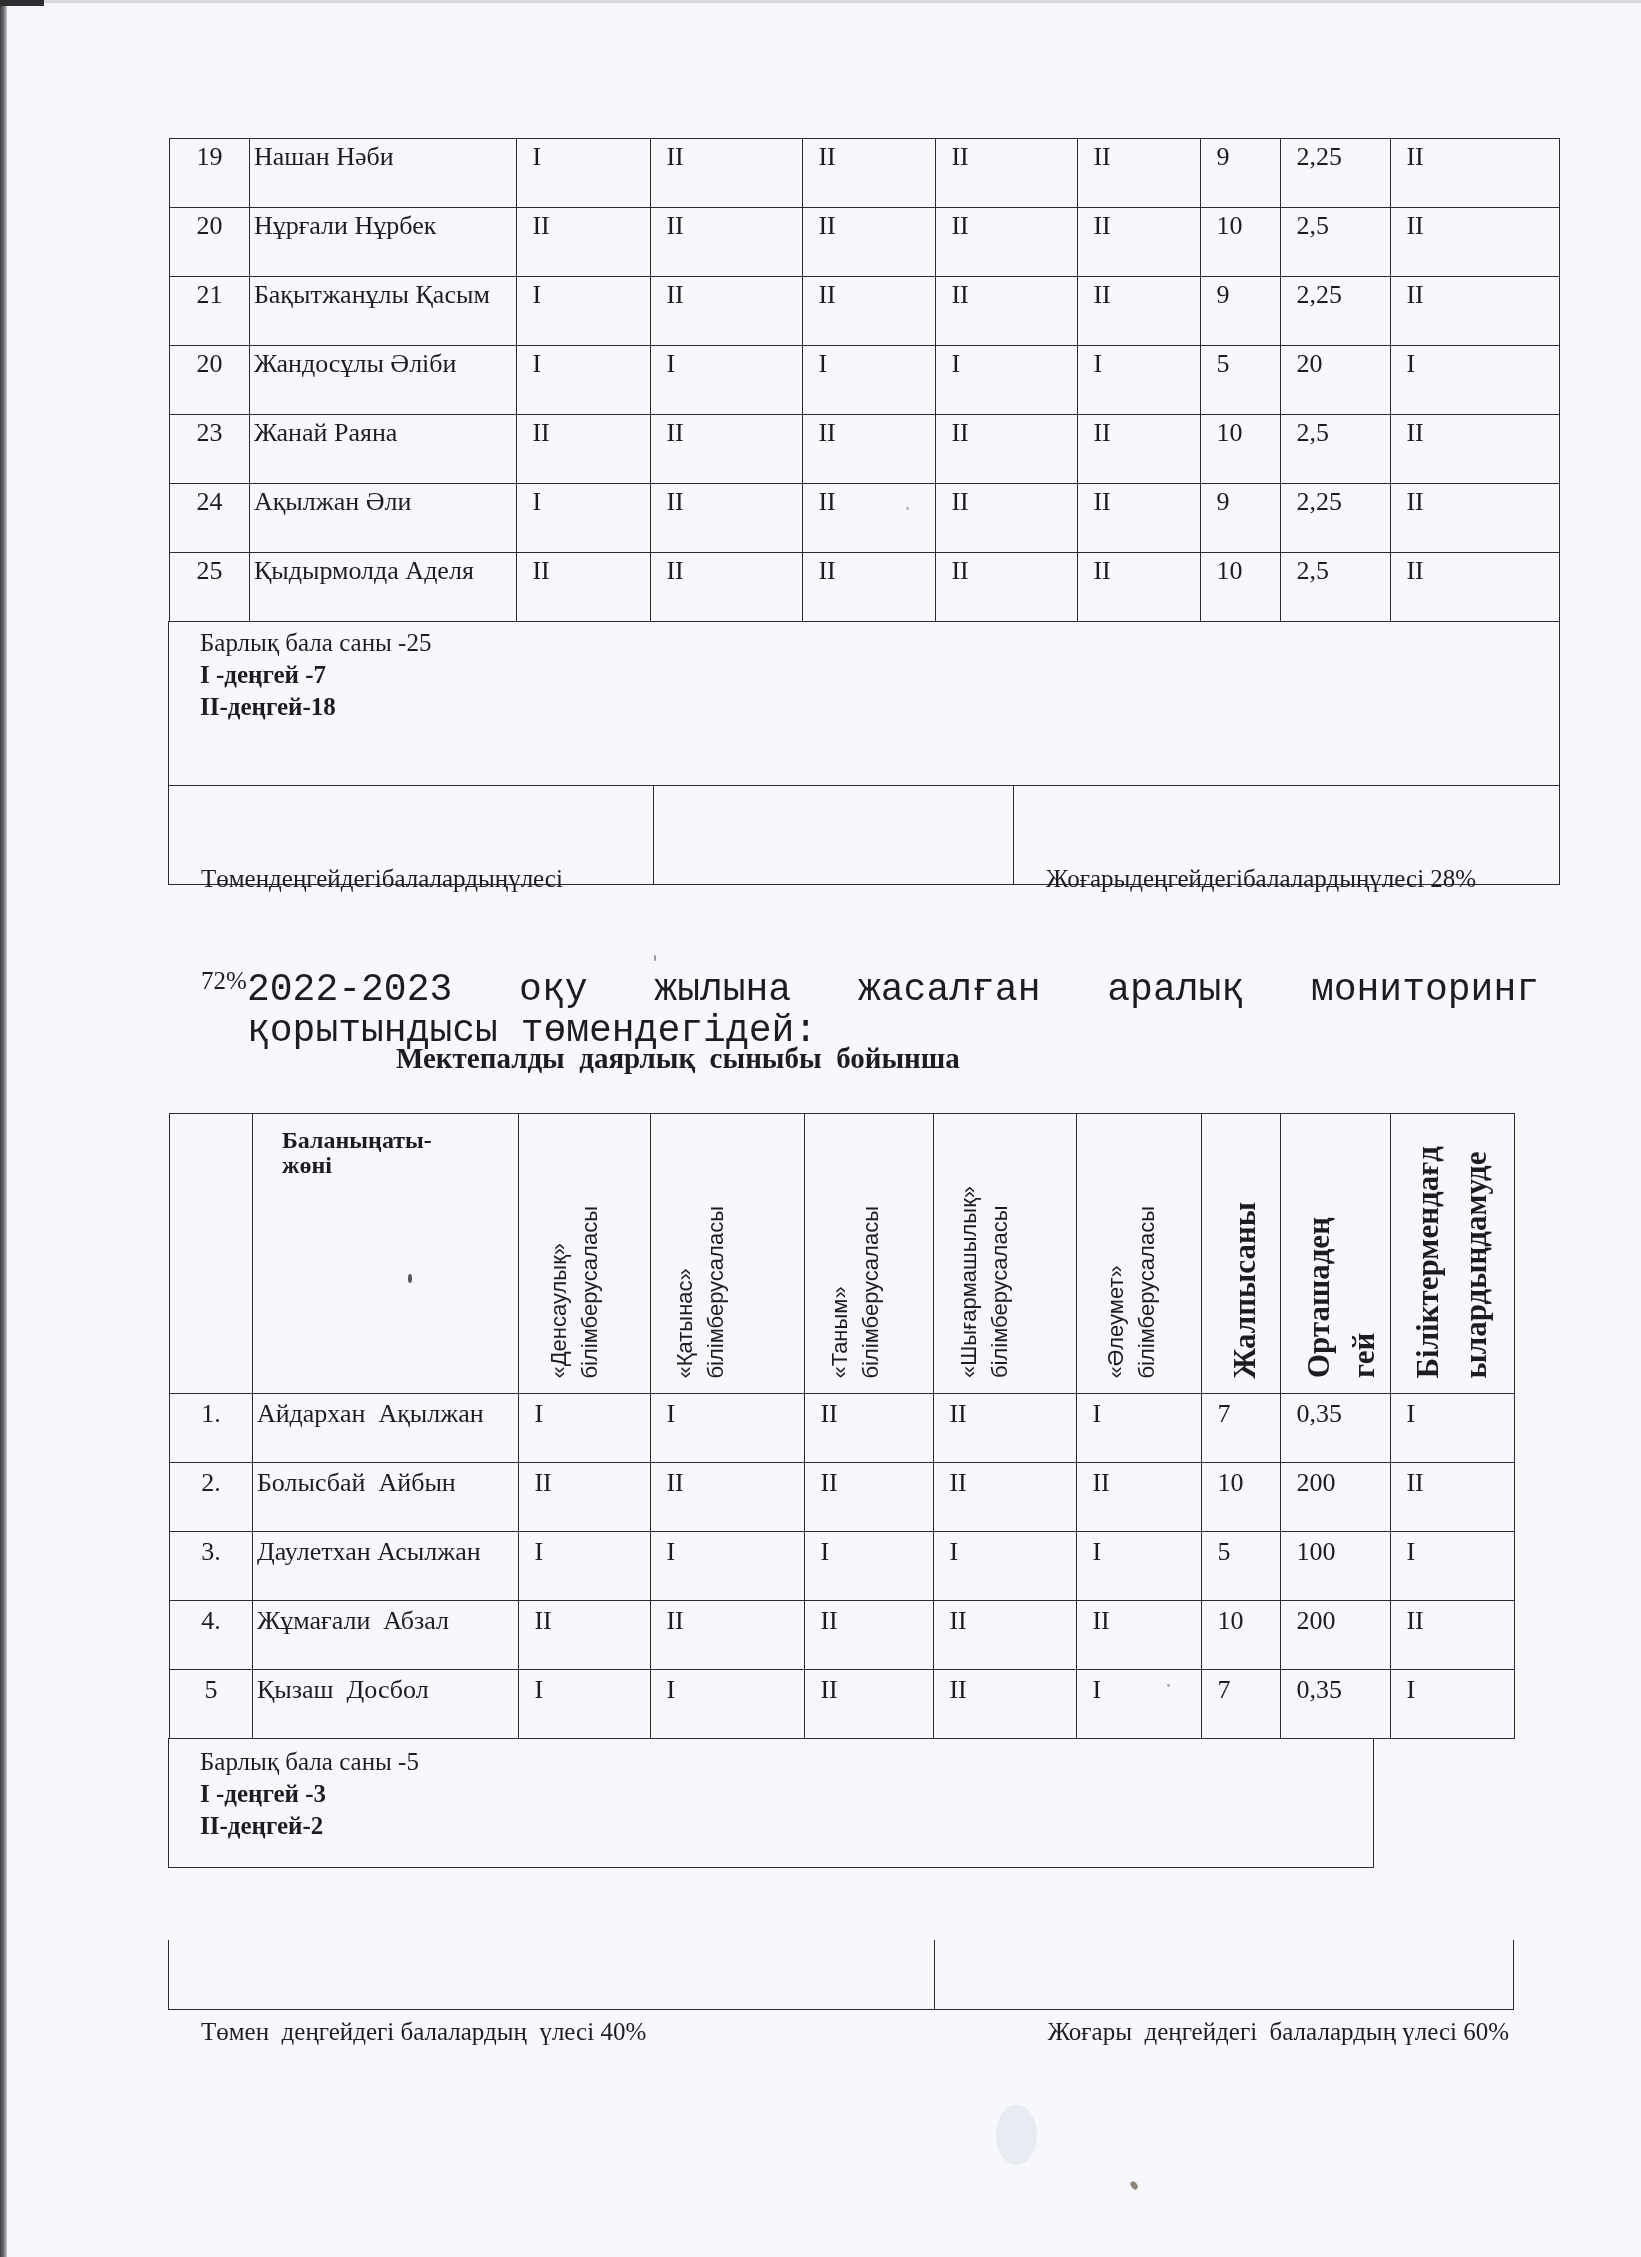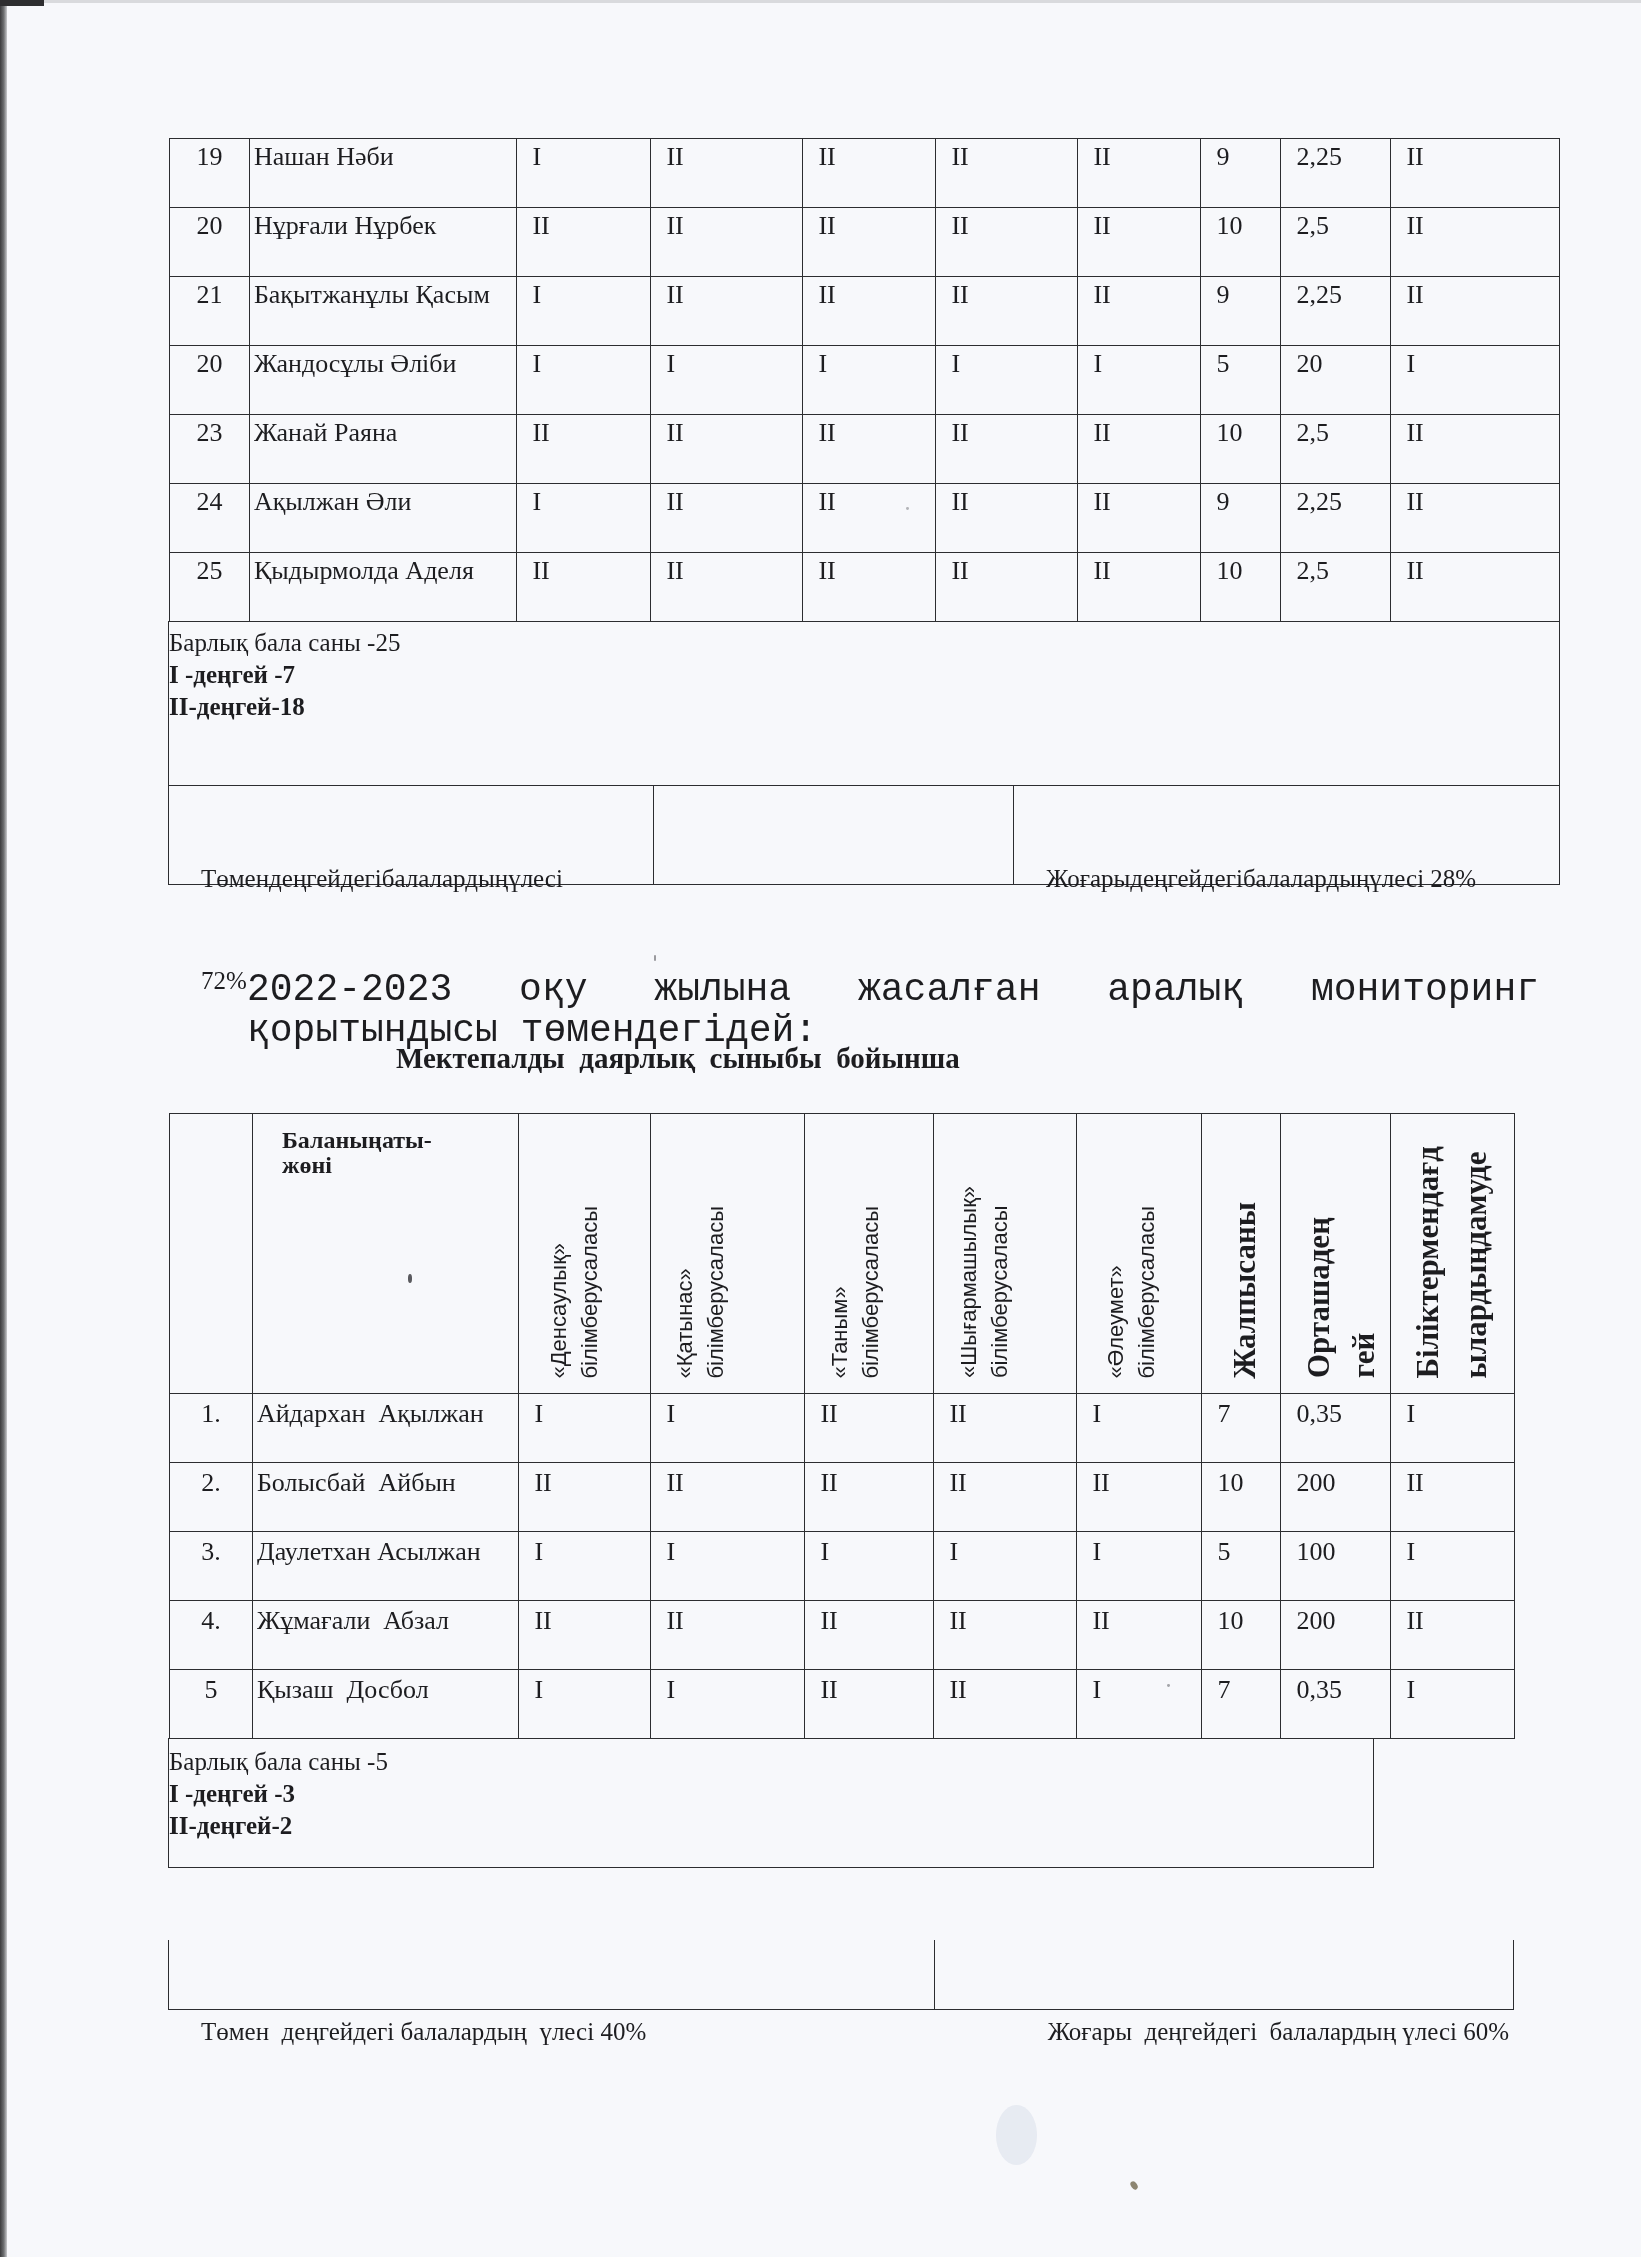--- a/index.html
+++ b/index.html
@@ -36,21 +36,21 @@
   .rot {
     position: absolute; bottom: 14.5px; writing-mode: vertical-rl; transform: rotate(180deg);
     white-space: nowrap; text-align: start;
   }
   .rot span { display: block; }
   .rot.sans { font-family: "Liberation Sans", sans-serif; font-size: 22px; line-height: 31px; }
   .rot.bold { font-family: "Liberation Serif", serif; font-weight: bold; font-size: 31px; }
 
   
   .box { position: absolute; border: 1.9px solid #2c2d30; border-top: none; font-size: 25px; }
-  .sum { line-height: 32px; }
+  .sum { line-height: 32px; padding-left: 31px; }
   .sum span { display: block; white-space: pre; }
   .sum .b { font-weight: bold; }
   .foot { display: flex; }
   .foot > div { height: 100%; border-right: 1.9px solid #2c2d30; padding-left: 32px; line-height: 34px; white-space: pre; }
   .foot > div:last-child { border-right: none; }
   .foot span { display: block; }
 
   #s1 { left: 168px; top: 621px; width: 1392px; height: 165px; padding-top: 5.8px; }
   #f1 { left: 168px; top: 786px; width: 1392px; height: 99px; }
   #f1 > div { padding-top: 7.7px; }

